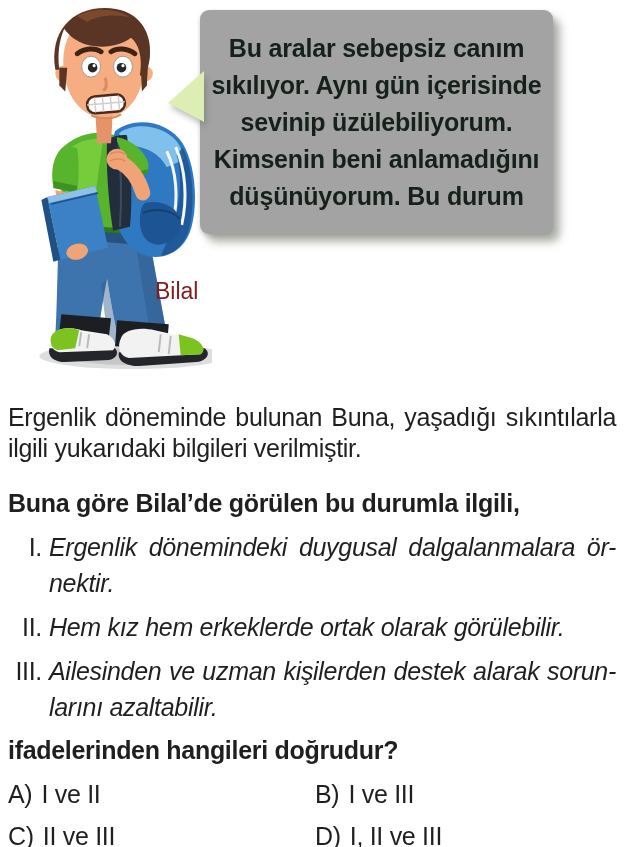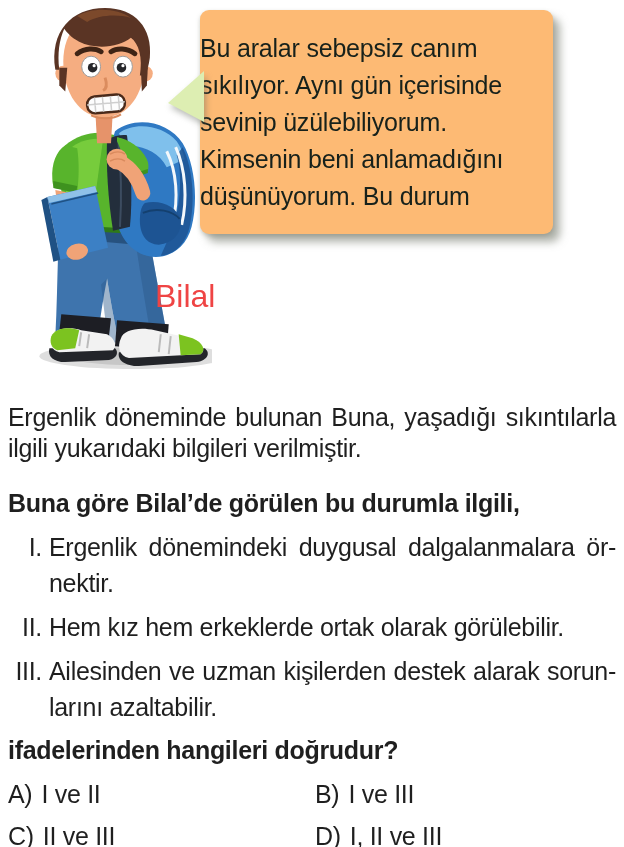--- a/index.html
+++ b/index.html
@@ -4,43 +4,44 @@
 <style>
   html,body{margin:0;padding:0;background:#fff;}
   .page{
     position:relative;width:624px;height:847px;overflow:hidden;background:#ffffff;
     font-family:"Liberation Sans","DejaVu Sans",sans-serif;color:#1f1f1f;
   }
   
   .char{position:absolute;left:20px;top:2px;width:192px;height:378px;}
   .bubble{
     position:absolute;left:200px;top:10px;width:353px;height:224px;
-    background:#fdba74;border-radius:9px;
+    background:#a3a3a3;border-radius:9px;
     box-shadow:7px 8px 9px rgba(110,115,100,0.55), 0 2px 4px rgba(120,125,110,0.35);
-    display:flex;flex-direction:column;justify-content:center;align-items:flex-start;
+    display:flex;flex-direction:column;justify-content:center;align-items:center;
     z-index:1;
+    font-weight:bold;
   }
   .bline{
     font-size:25px;line-height:37px;white-space:nowrap;text-align:center;
     letter-spacing:-0.2px;color:#17211b;
   }
   .tail{position:absolute;left:163px;top:66px;width:42px;height:62px;z-index:2;
         filter:drop-shadow(2px 4px 3px rgba(100,105,95,0.45));}
-  .speaker{position:absolute;left:155px;top:278px;font-size:32px;color:#ef4444;}
+  .speaker{position:absolute;left:155px;top:278px;font-size:23px;color:#7f1d1d;}
   
   .content{position:absolute;left:8px;top:402px;width:608px;font-size:25px;letter-spacing:-0.3px;}
   .para{line-height:31px;}
   .jl{text-align:justify;text-align-last:justify;}
   .bold{font-weight:700;}
   .stem{margin-top:24px;line-height:31px;}
   .items{margin-top:10px;}
   .item{display:flex;line-height:36px;margin-top:8px;}
   .item:first-child{margin-top:0;}
   .num{width:34px;text-align:right;flex:0 0 auto;}
-  .itext{flex:1;margin-left:7px;}
+  .itext{flex:1;margin-left:7px;font-style:italic;}
   .closing{margin-top:10px;line-height:31px;}
   .opts{margin-top:13px;display:grid;grid-template-columns:307px 1fr;row-gap:12px;line-height:30px;}
   .olabel{margin-right:9px;}
 </style>
 </head>
 <body>
 
 <div class="page">
 
   <svg class="char" viewBox="0 0 190 380" aria-hidden="true">

